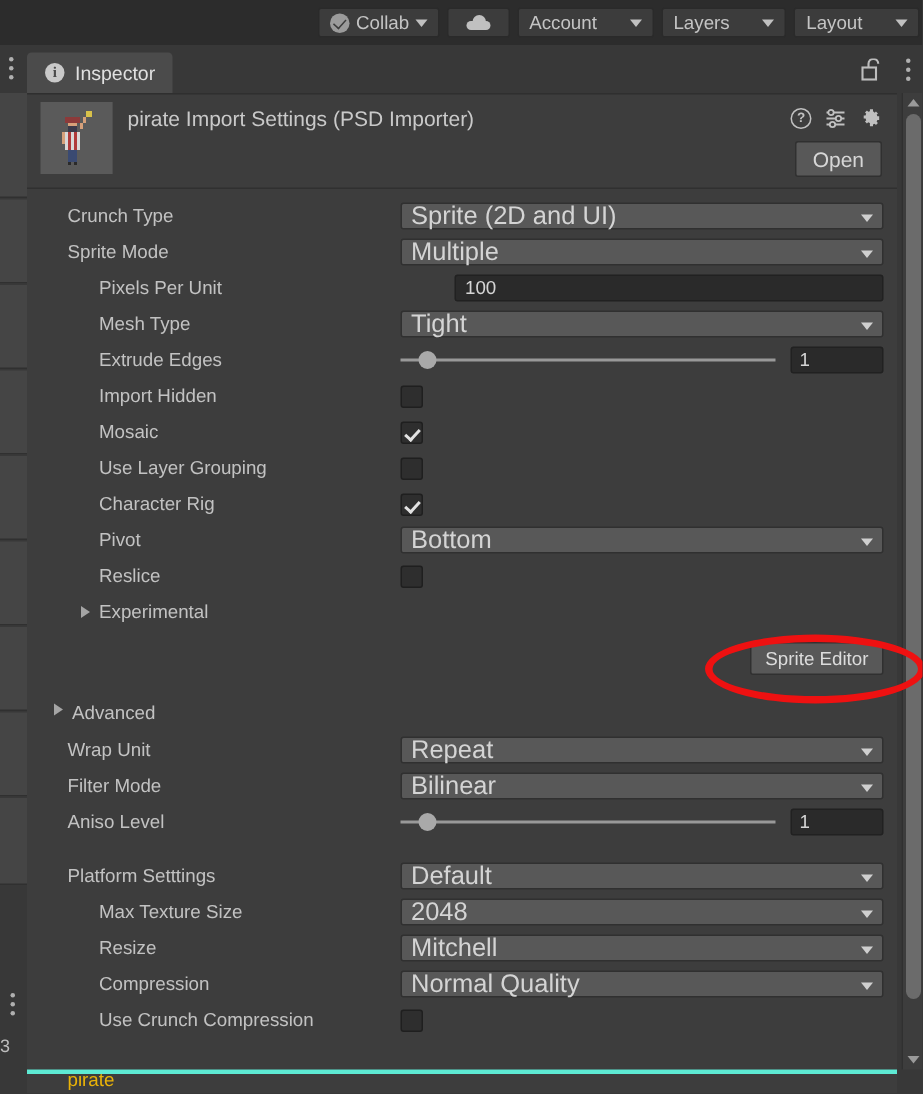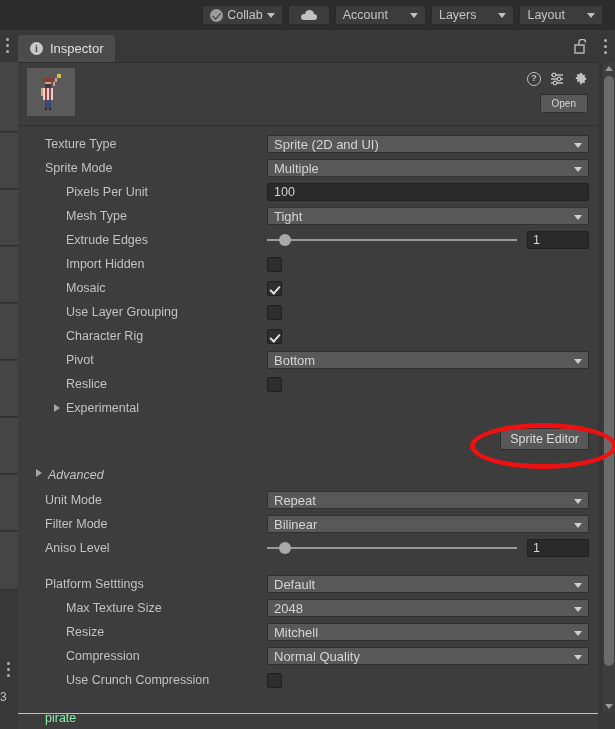--- a/index.html
+++ b/index.html
@@ -11,21 +11,21 @@
     color:#b9b9b9;
     -webkit-font-smoothing:antialiased;
   }
   .root { position:relative; width:615px; height:729px; }
 
   
   .toolbar {
     position:absolute; left:0; top:0; width:615px; height:30px;
     background:#2c2c2c;
     display:flex; align-items:center; justify-content:flex-end;
-    padding-right:12px; gap:5px;
+    padding-right:2px; gap:5px;
   }
   .tb-btn {
     height:20px; background:#3c3c3c; border:1px solid #2a2a2a; border-radius:2px;
     display:flex; align-items:center; gap:4px; padding:0 7px;
     color:#c4c4c4; font-size:12.5px; white-space:nowrap;
   }
   .tb-btn.cloud { padding:0 12px; }
   .collab-check {
     width:13px; height:13px; border-radius:50%;
     background:#9b9b9b; position:relative; flex:none;
@@ -98,50 +98,50 @@
   .help-ic {
     width:14px;height:14px;border-radius:50%;
     border:1.6px solid #c0c0c0; color:#c0c0c0;
     font-size:9px; font-weight:bold; line-height:11px; text-align:center;
   }
   .preset-ic { width:14px; height:14px; }
   .gear-ic { width:15px; height:15px; }
   .open-btn {
     position:absolute; right:10px; top:31px;
     background:#585858; border:1px solid #303030; border-radius:2px;
-    color:#d6d6d6; font-size:10px; padding:3px 11px;
+    color:#d6d6d6; font-size:14px; padding:3px 11px;
   }
   .hdr-sep { height:1px; background:#303030; margin:0 0 0 0; }
 
   
   .rows { padding-top:6px; position:relative; }
   .row {
     position:relative; height:24px; display:flex; align-items:center;
   }
   .row .lbl {
     font-size:12.5px; color:#c2c2c2; white-space:nowrap;
   }
   .lbl.i0 { padding-left:27px; }
   .lbl.i1 { padding-left:48px; }
   .field { position:absolute; left:249px; right:9px; }
 
   .dropdown {
     height:18px; background:#585858; border:1px solid #303030; border-radius:2px;
     display:flex; align-items:center; padding:0 4px 0 6px;
-    font-size:13px; color:#d4d4d4; position:relative;
+    font-size:17px; color:#d4d4d4; position:relative;
   }
   .dropdown .dd-caret {
     position:absolute; right:6px; top:7px;
     width:0;height:0;border-left:4px solid transparent;border-right:4px solid transparent;
     border-top:5px solid #cfcfcf;
   }
   .textfield {
     height:18px; background:#2a2a2a; border:1px solid #212121; border-radius:2px;
     display:flex; align-items:center; padding:0 6px;
-    font-size:12.5px; color:#d4d4d4;
+    font-size:12.5px; color:#d4d4d4;margin-left:36px;
   }
   .checkbox {
     width:15px; height:15px; background:#2e2e2e;
     border:1px solid #1f1f1f; border-radius:2px; position:relative;
   }
   .checkbox.on:after {
     content:""; position:absolute; left:4px; top:2px; width:4px; height:8px;
     border:solid #e2e2e2; border-width:0 2px 2px 0; transform:rotate(42deg);
   }
   .slider-wrap { position:absolute; left:249px; right:9px; display:flex; align-items:center; }
@@ -199,22 +199,22 @@
   .ls-cell { position:absolute; left:0; width:18px; background:#454545; border-bottom:1px solid #303030;}
   .ls-kebab { position:absolute; left:7px; top:600px; }
   .ls-num {
     position:absolute; left:0px; top:628px; width:18px;
     font-size:12px; color:#bdbdbd; letter-spacing:-0.5px;
   }
 
   
   .bottom-cut {
     position:absolute; left:18px; top:713px; width:580px; height:16px;
-    background:#3d3d3d; border-top:1px solid #5eead4;
-    font-size:12.5px; color:#86efac; padding-left:27px; overflow:hidden;
+    background:#3d3d3d; border-top:3px solid #5eead4;
+    font-size:12.5px; color:#eab308; padding-left:27px; overflow:hidden;
   }
   .bottom-cut span { display:block; margin-top:-3px; }
 </style>
 </head>
 <body>
 
 <div class="root">
 
   <div class="toolbar">
     <div class="tb-spacer"></div>
@@ -308,20 +308,21 @@
           <rect x="9" y="8" width="3" height="2" fill="#3a3a4a"></rect>
           <rect x="8" y="10" width="5" height="6" fill="#d8d8d8"></rect>
           <rect x="9" y="10" width="1" height="6" fill="#b03a3a"></rect>
           <rect x="11" y="10" width="1" height="6" fill="#b03a3a"></rect>
           <rect x="7" y="10" width="1" height="4" fill="#d6a07a"></rect>
           <rect x="9" y="16" width="3" height="4" fill="#3a4a72"></rect>
           <rect x="9" y="20" width="1" height="1" fill="#2a2a2a"></rect>
           <rect x="11" y="20" width="1" height="1" fill="#2a2a2a"></rect>
         </svg>
       </div>
+      <div class="obj-title">pirate Import Settings (PSD Importer)</div>
       <div class="hdr-icons">
         <div class="help-ic">?</div>
         <div class="preset-ic">
           <svg width="14" height="14" viewBox="0 0 14 14">
             <path d="M1 3 H13 M1 7 H13 M1 11 H13" stroke="#c0c0c0" stroke-width="1.3"></path>
             <circle cx="4" cy="3" r="1.8" fill="#3d3d3d" stroke="#c0c0c0" stroke-width="1.2"></circle>
             <circle cx="9" cy="7" r="1.8" fill="#3d3d3d" stroke="#c0c0c0" stroke-width="1.2"></circle>
             <circle cx="5" cy="11" r="1.8" fill="#3d3d3d" stroke="#c0c0c0" stroke-width="1.2"></circle>
           </svg>
         </div>
@@ -332,21 +333,21 @@
           </svg>
         </div>
       </div>
       <div class="open-btn">Open</div>
     </div>
     <div class="hdr-sep"></div>
 
     <div class="rows">
 
       <div class="row">
-        <span class="lbl i0">Texture Type</span>
+        <span class="lbl i0">Crunch Type</span>
         <div class="field">
           <div class="dropdown">
             <span>Sprite (2D and UI)</span>
             <span class="dd-caret"></span>
           </div>
         </div>
       </div>
 
       <div class="row">
         <span class="lbl i0">Sprite Mode</span>
@@ -434,25 +435,25 @@
         <span class="foldout-tri" style="left:36px; top:8px;"></span>
         <span class="lbl i1">Experimental</span>
       </div>
 
       <div class="row" style="height:38px;">
         <div class="sprite-editor-btn" style="top:8px;">Sprite Editor</div>
       </div>
 
       <div class="row" style="height:30px;">
         <span class="foldout-tri" style="left:18px; top:11px;"></span>
-        <span class="lbl" style="padding-left:30px; padding-top:4px;font-style:italic;">Advanced</span>
-      </div>
-
-      <div class="row">
-        <span class="lbl i0">Unit Mode</span>
+        <span class="lbl" style="padding-left:30px; padding-top:4px;">Advanced</span>
+      </div>
+
+      <div class="row">
+        <span class="lbl i0">Wrap Unit</span>
         <div class="field">
           <div class="dropdown">
             <span>Repeat</span>
             <span class="dd-caret"></span>
           </div>
         </div>
       </div>
 
       <div class="row">
         <span class="lbl i0">Filter Mode</span>

